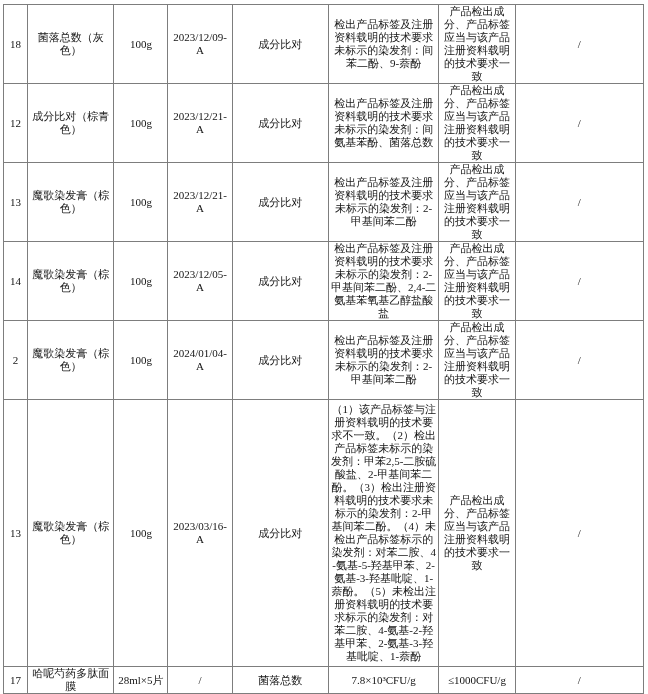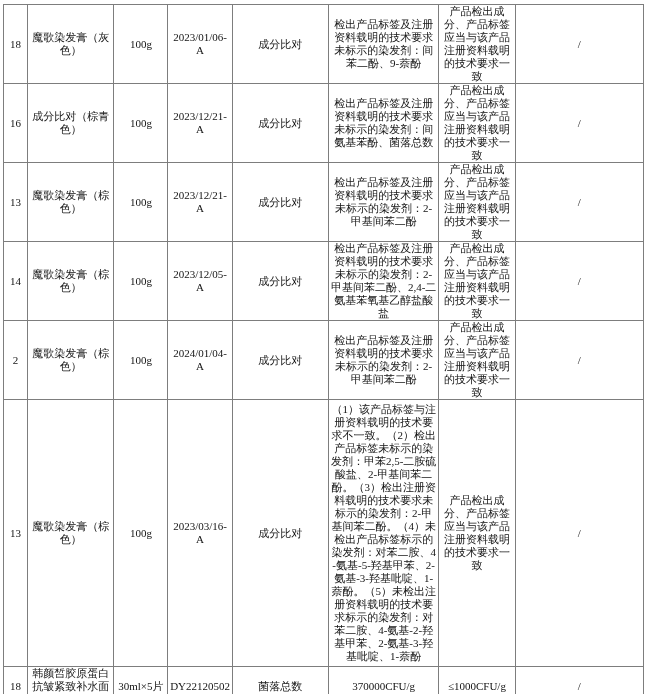--- a/index.html
+++ b/index.html
@@ -44,30 +44,30 @@
       <col class="c-spec">
       <col class="c-batch">
     <col class="c-item">
       <col class="c-result">
       <col class="c-standard">
       <col class="c-remark">
   </colgroup>
   <tbody>
     <tr class="r11">
       <td>18</td>
-      <td>魔歌染发膏（灰色）</td>
+      <td>菌落总数（灰色）</td>
       <td>100g</td>
-      <td>2023/01/06-A</td>
+      <td>2023/12/09-A</td>
       <td>成分比对</td>
       <td>检出产品标签及注册资料载明的技术要求未标示的染发剂：间苯二酚、9-萘酚</td>
       <td>产品检出成分、产品标签应当与该产品注册资料载明的技术要求一致</td>
       <td>/</td>
     </tr>
     <tr class="r12">
-      <td>16</td>
+      <td>12</td>
       <td>成分比对（棕青色）</td>
       <td>100g</td>
       <td>2023/12/21-A</td>
       <td>成分比对</td>
       <td>检出产品标签及注册资料载明的技术要求未标示的染发剂：间氨基苯酚、菌落总数</td>
       <td>产品检出成分、产品标签应当与该产品注册资料载明的技术要求一致</td>
       <td>/</td>
     </tr>
     <tr class="r13">
       <td>13</td>
@@ -102,20 +102,30 @@
     <tr class="r16">
       <td>13</td>
       <td>魔歌染发膏（棕色）</td>
       <td>100g</td>
       <td>2023/03/16-A</td>
       <td>成分比对</td>
       <td>（1）该产品标签与注册资料载明的技术要求不一致。（2）检出产品标签未标示的染发剂：甲苯2,5-二胺硫酸盐、2-甲基间苯二酚。（3）检出注册资料载明的技术要求未标示的染发剂：2-甲基间苯二酚。（4）未检出产品标签标示的染发剂：对苯二胺、4-氨基-5-羟基甲苯、2-氨基-3-羟基吡啶、1-萘酚。（5）未检出注册资料载明的技术要求标示的染发剂：对苯二胺、4-氨基-2-羟基甲苯、2-氨基-3-羟基吡啶、1-萘酚</td>
       <td>产品检出成分、产品标签应当与该产品注册资料载明的技术要求一致</td>
       <td>/</td>
     </tr>
+    <tr class="r17">
+      <td>17</td>
+      <td>哈呢芍药多肽面膜</td>
+      <td>28ml×5片</td>
+      <td>/</td>
+      <td>菌落总数</td>
+      <td>7.8×10³CFU/g</td>
+      <td>≤1000CFU/g</td>
+      <td>/</td>
+    </tr>
     <tr class="r18">
       <td>18</td>
       <td>韩颜皙胶原蛋白抗皱紧致补水面膜</td>
       <td>30ml×5片</td>
       <td>DY22120502</td>
       <td>菌落总数</td>
       <td>370000CFU/g</td>
       <td>≤1000CFU/g</td>
       <td>/</td>
     </tr>

